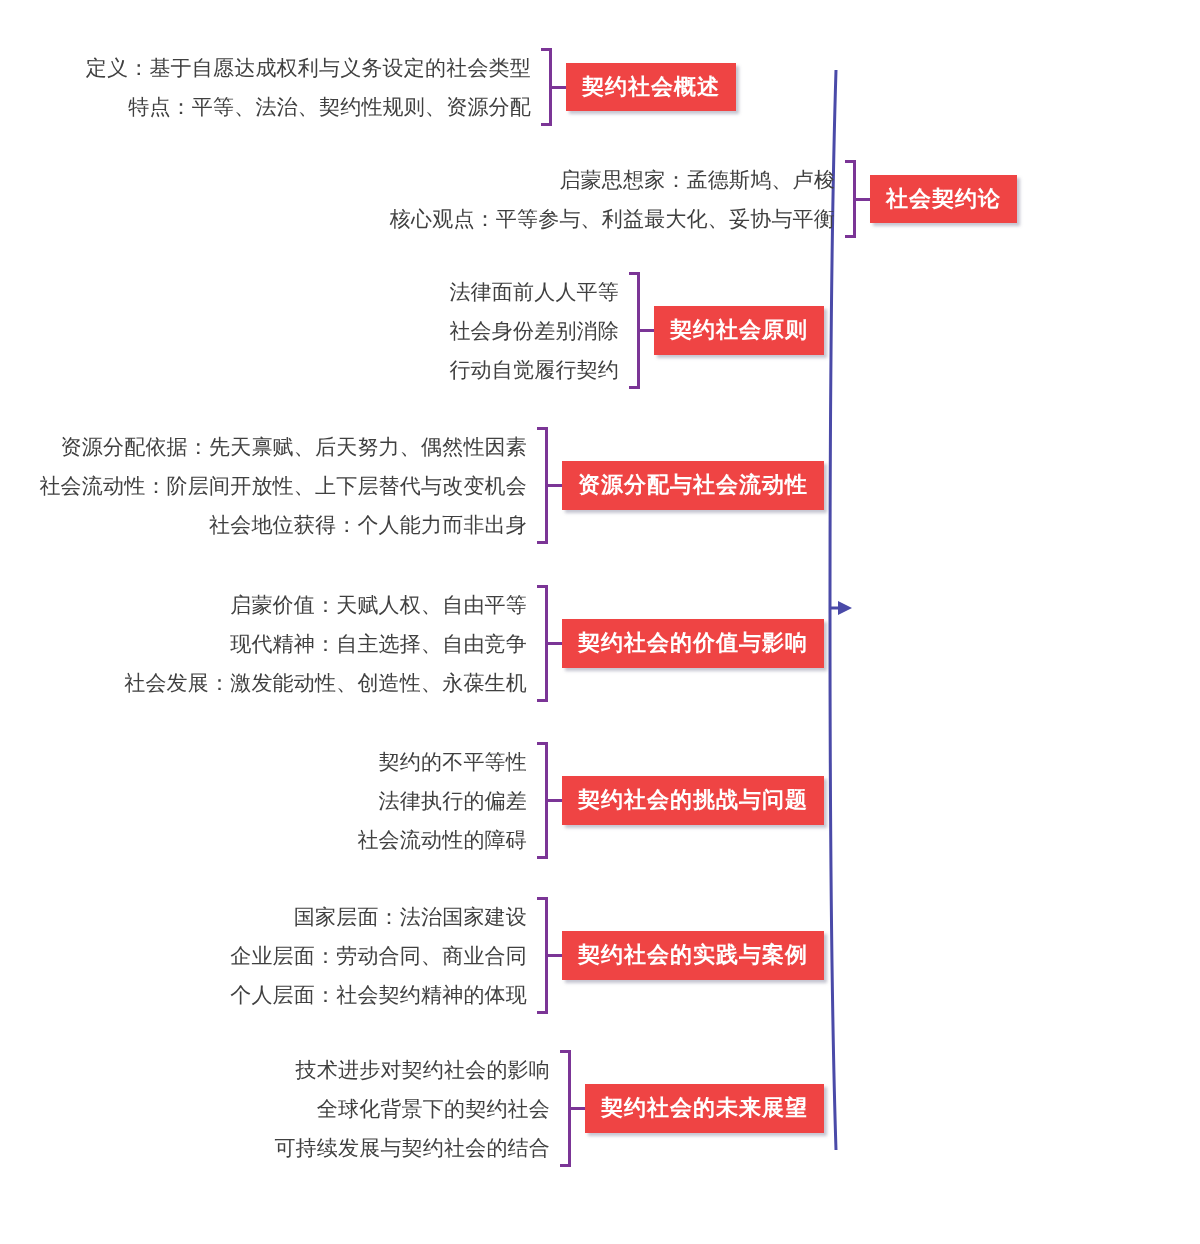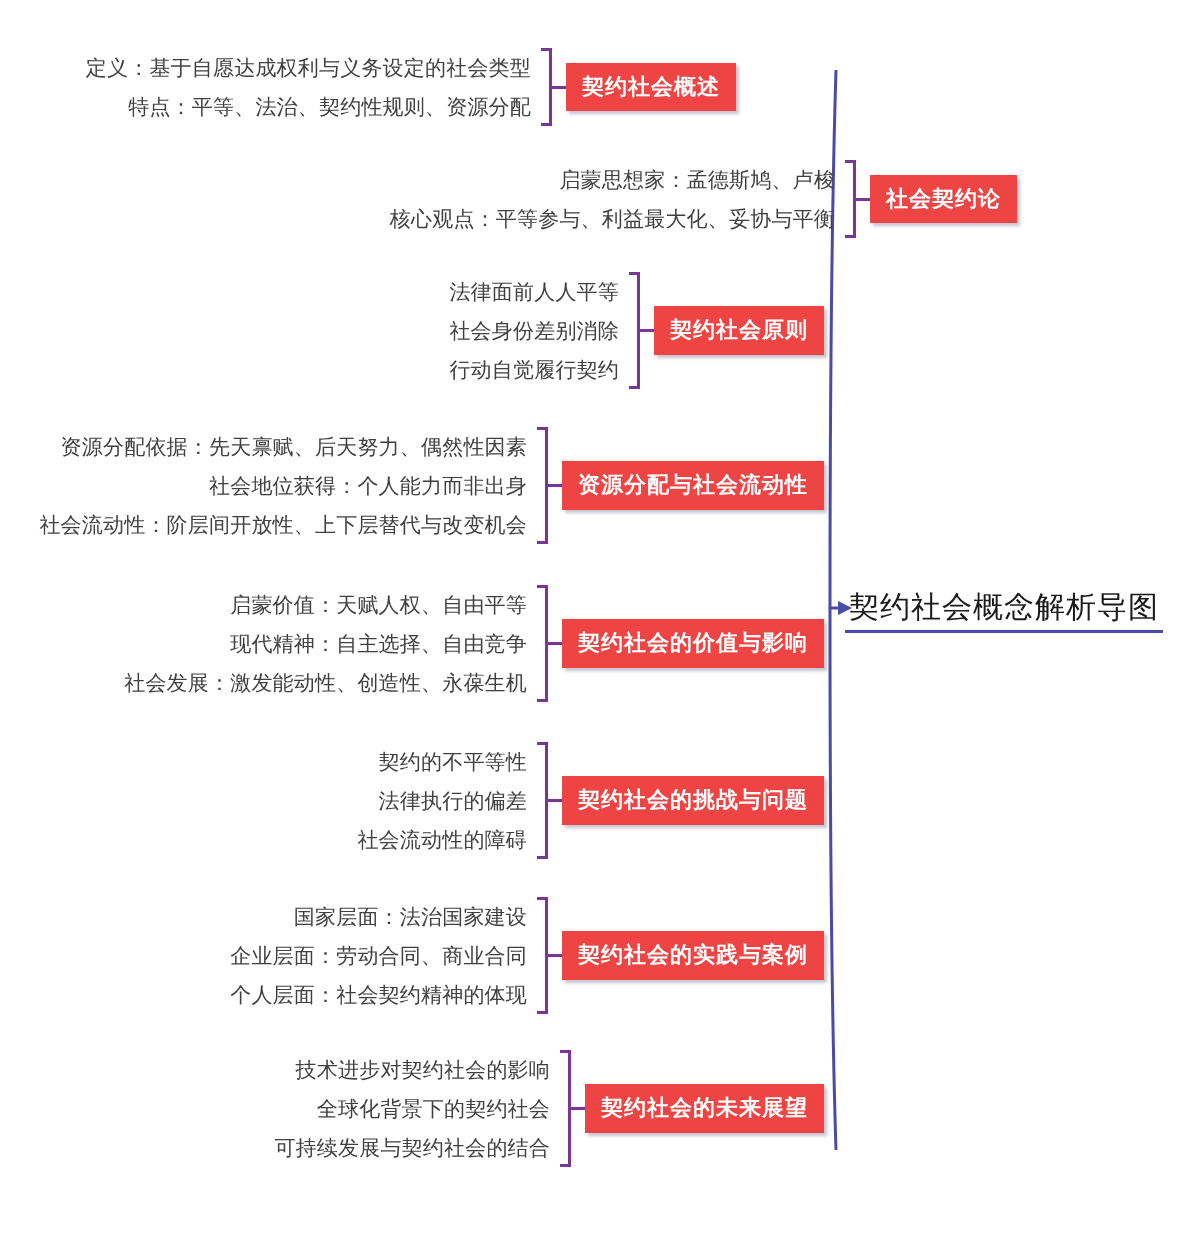--- a/index.html
+++ b/index.html
@@ -151,22 +151,22 @@
       <div class="leaf">行动自觉履行契约</div>
     </div>
     <div class="bracket"></div>
     <div class="bracket-stub"></div>
     <div class="topic-box">契约社会原则</div>
   </div>
 
   <div class="branch" style="top:427px; width:824px; justify-content:flex-end;">
     <div class="leaf-stack">
       <div class="leaf">资源分配依据：先天禀赋、后天努力、偶然性因素</div>
+      <div class="leaf">社会流动性：阶层间开放性、上下层替代与改变机会</div>
       <div class="leaf">社会地位获得：个人能力而非出身</div>
-      <div class="leaf">社会流动性：阶层间开放性、上下层替代与改变机会</div>
     </div>
     <div class="bracket"></div>
     <div class="bracket-stub"></div>
     <div class="topic-box">资源分配与社会流动性</div>
   </div>
 
   <div class="branch" style="top:585px; width:824px; justify-content:flex-end;">
     <div class="leaf-stack">
       <div class="leaf">启蒙价值：天赋人权、自由平等</div>
       <div class="leaf">现代精神：自主选择、自由竞争</div>
@@ -203,18 +203,14 @@
     <div class="leaf-stack">
       <div class="leaf">技术进步对契约社会的影响</div>
       <div class="leaf">全球化背景下的契约社会</div>
       <div class="leaf">可持续发展与契约社会的结合</div>
     </div>
     <div class="bracket"></div>
     <div class="bracket-stub"></div>
     <div class="topic-box">契约社会的未来展望</div>
   </div>
 
-  <div id="root-node">
-    <div id="root-title">契约社会概念解析导图</div>
-    <div id="root-underline"></div>
-  </div>
 
 </div>
 
 </body></html>

